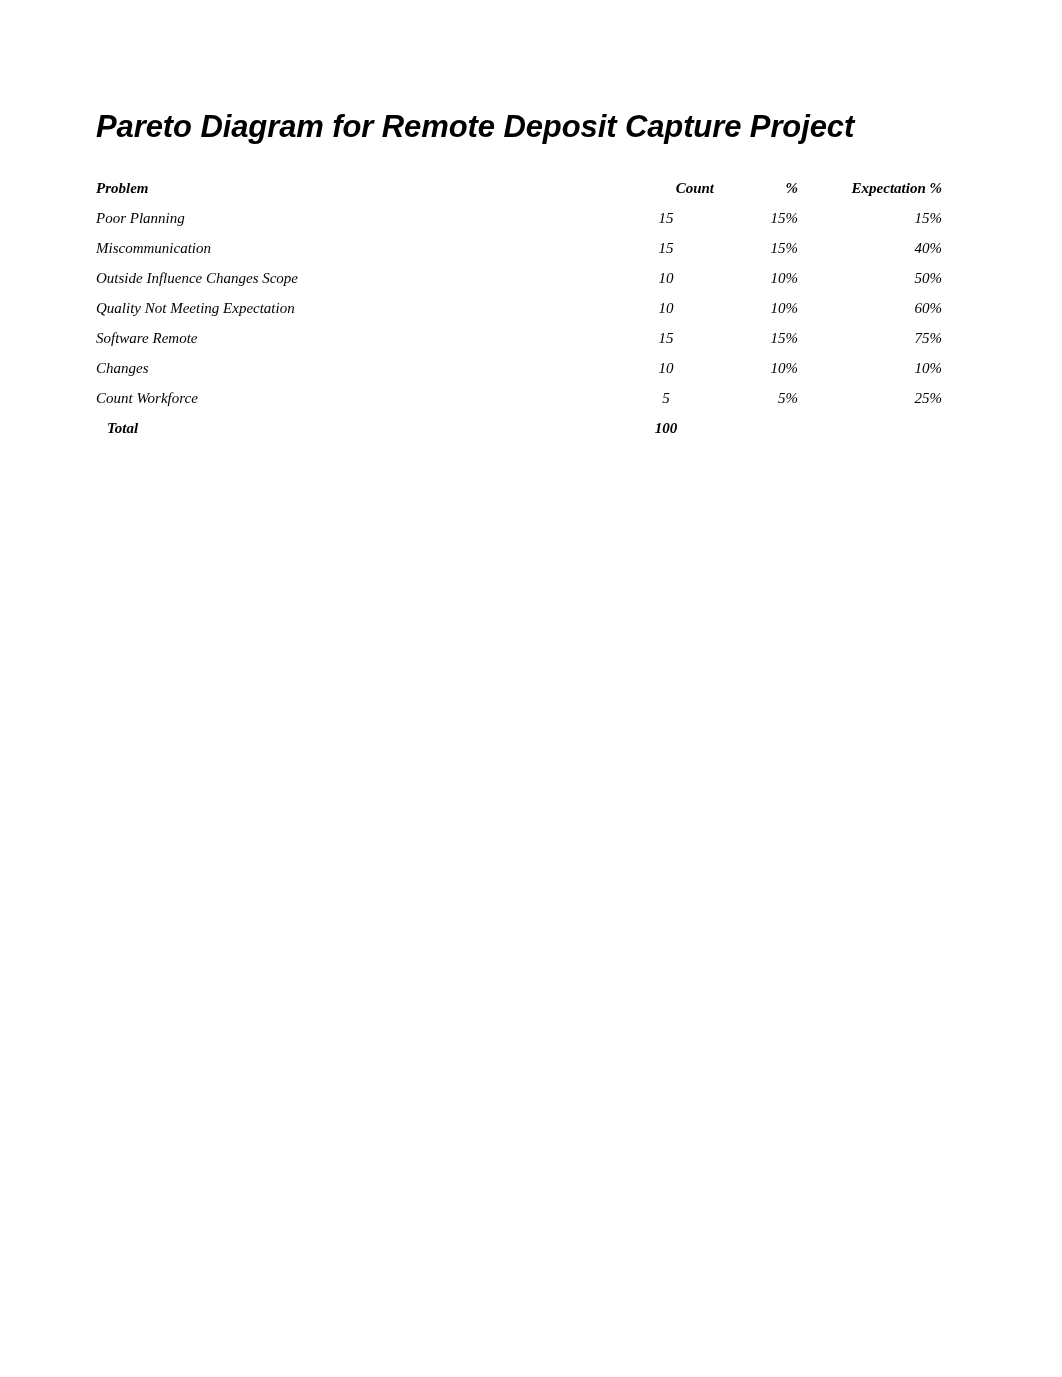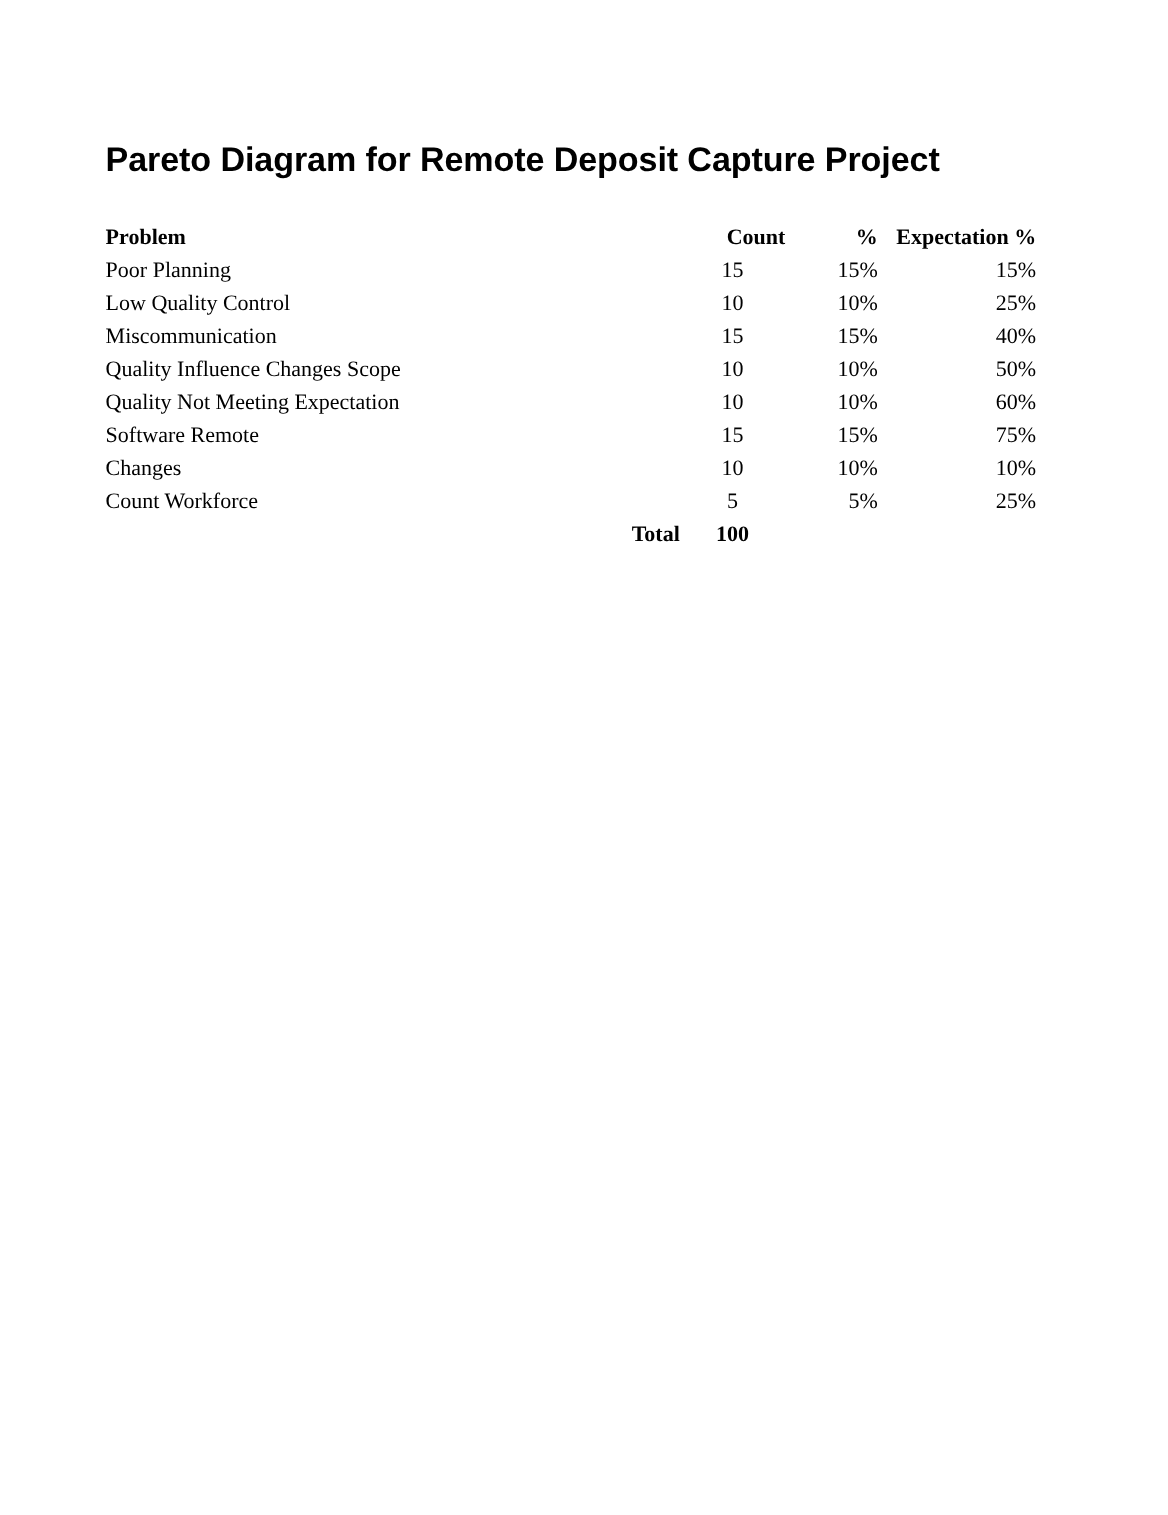--- a/index.html
+++ b/index.html
@@ -24,41 +24,42 @@
     left: 0;
     top: 0;
     width: 1062px;
     height: 1377px;
     background: #ffffff;
   }
 
   .doc-body {
     position: absolute;
     left: 96px;
-    top: 126px;
+    top: 108px;
     width: 846px;
+    font-style: italic;
   }
 
   .doc-title {
     font-family: "Liberation Sans", "DejaVu Sans", sans-serif;
     font-weight: bold;
     font-size: 31px;
     line-height: 38px;
     letter-spacing: -0.1px;
     color: #000000;
     margin: 0;
     white-space: nowrap;
   }
 
   .pareto-table {
-    margin-top: 37px;
+    margin-top: 27px;
     border-collapse: collapse;
     width: 846px;
     table-layout: fixed;
-    font-size: 20px;
+    font-size: 15px;
     line-height: 30px;
   }
 
   .pareto-table td,
   .pareto-table th {
     padding: 0;
     margin: 0;
     border: none;
     height: 30px;
     vertical-align: baseline;
@@ -80,21 +81,20 @@
   .pareto-table thead th.col-count { text-align: right; }
   .pareto-table thead th.col-pct { text-align: right; }
   .pareto-table thead th.col-cum { text-align: right; }
 
   tr.total-row td {
     font-weight: bold;
   }
 
   tr.total-row td.col-problem {
     padding-left: 11px;
-    text-align: right;
   }
 </style>
 </head>
 <body>
 
 <div class="page">
   <div class="doc-body">
 
     <h1 class="doc-title">Pareto Diagram for Remote Deposit Capture Project</h1>
 
@@ -108,33 +108,27 @@
         </tr>
       </thead>
       <tbody>
         <tr>
           <td class="col-problem">Poor Planning</td>
           <td class="col-count">15</td>
           <td class="col-pct">15%</td>
           <td class="col-cum">15%</td>
         </tr>
         <tr>
-          <td class="col-problem">Low Quality Control</td>
-          <td class="col-count">10</td>
-          <td class="col-pct">10%</td>
-          <td class="col-cum">25%</td>
-        </tr>
-        <tr>
           <td class="col-problem">Miscommunication</td>
           <td class="col-count">15</td>
           <td class="col-pct">15%</td>
           <td class="col-cum">40%</td>
         </tr>
         <tr>
-          <td class="col-problem">Quality Influence Changes Scope</td>
+          <td class="col-problem">Outside Influence Changes Scope</td>
           <td class="col-count">10</td>
           <td class="col-pct">10%</td>
           <td class="col-cum">50%</td>
         </tr>
         <tr>
           <td class="col-problem">Quality Not Meeting Expectation</td>
           <td class="col-count">10</td>
           <td class="col-pct">10%</td>
           <td class="col-cum">60%</td>
         </tr>

